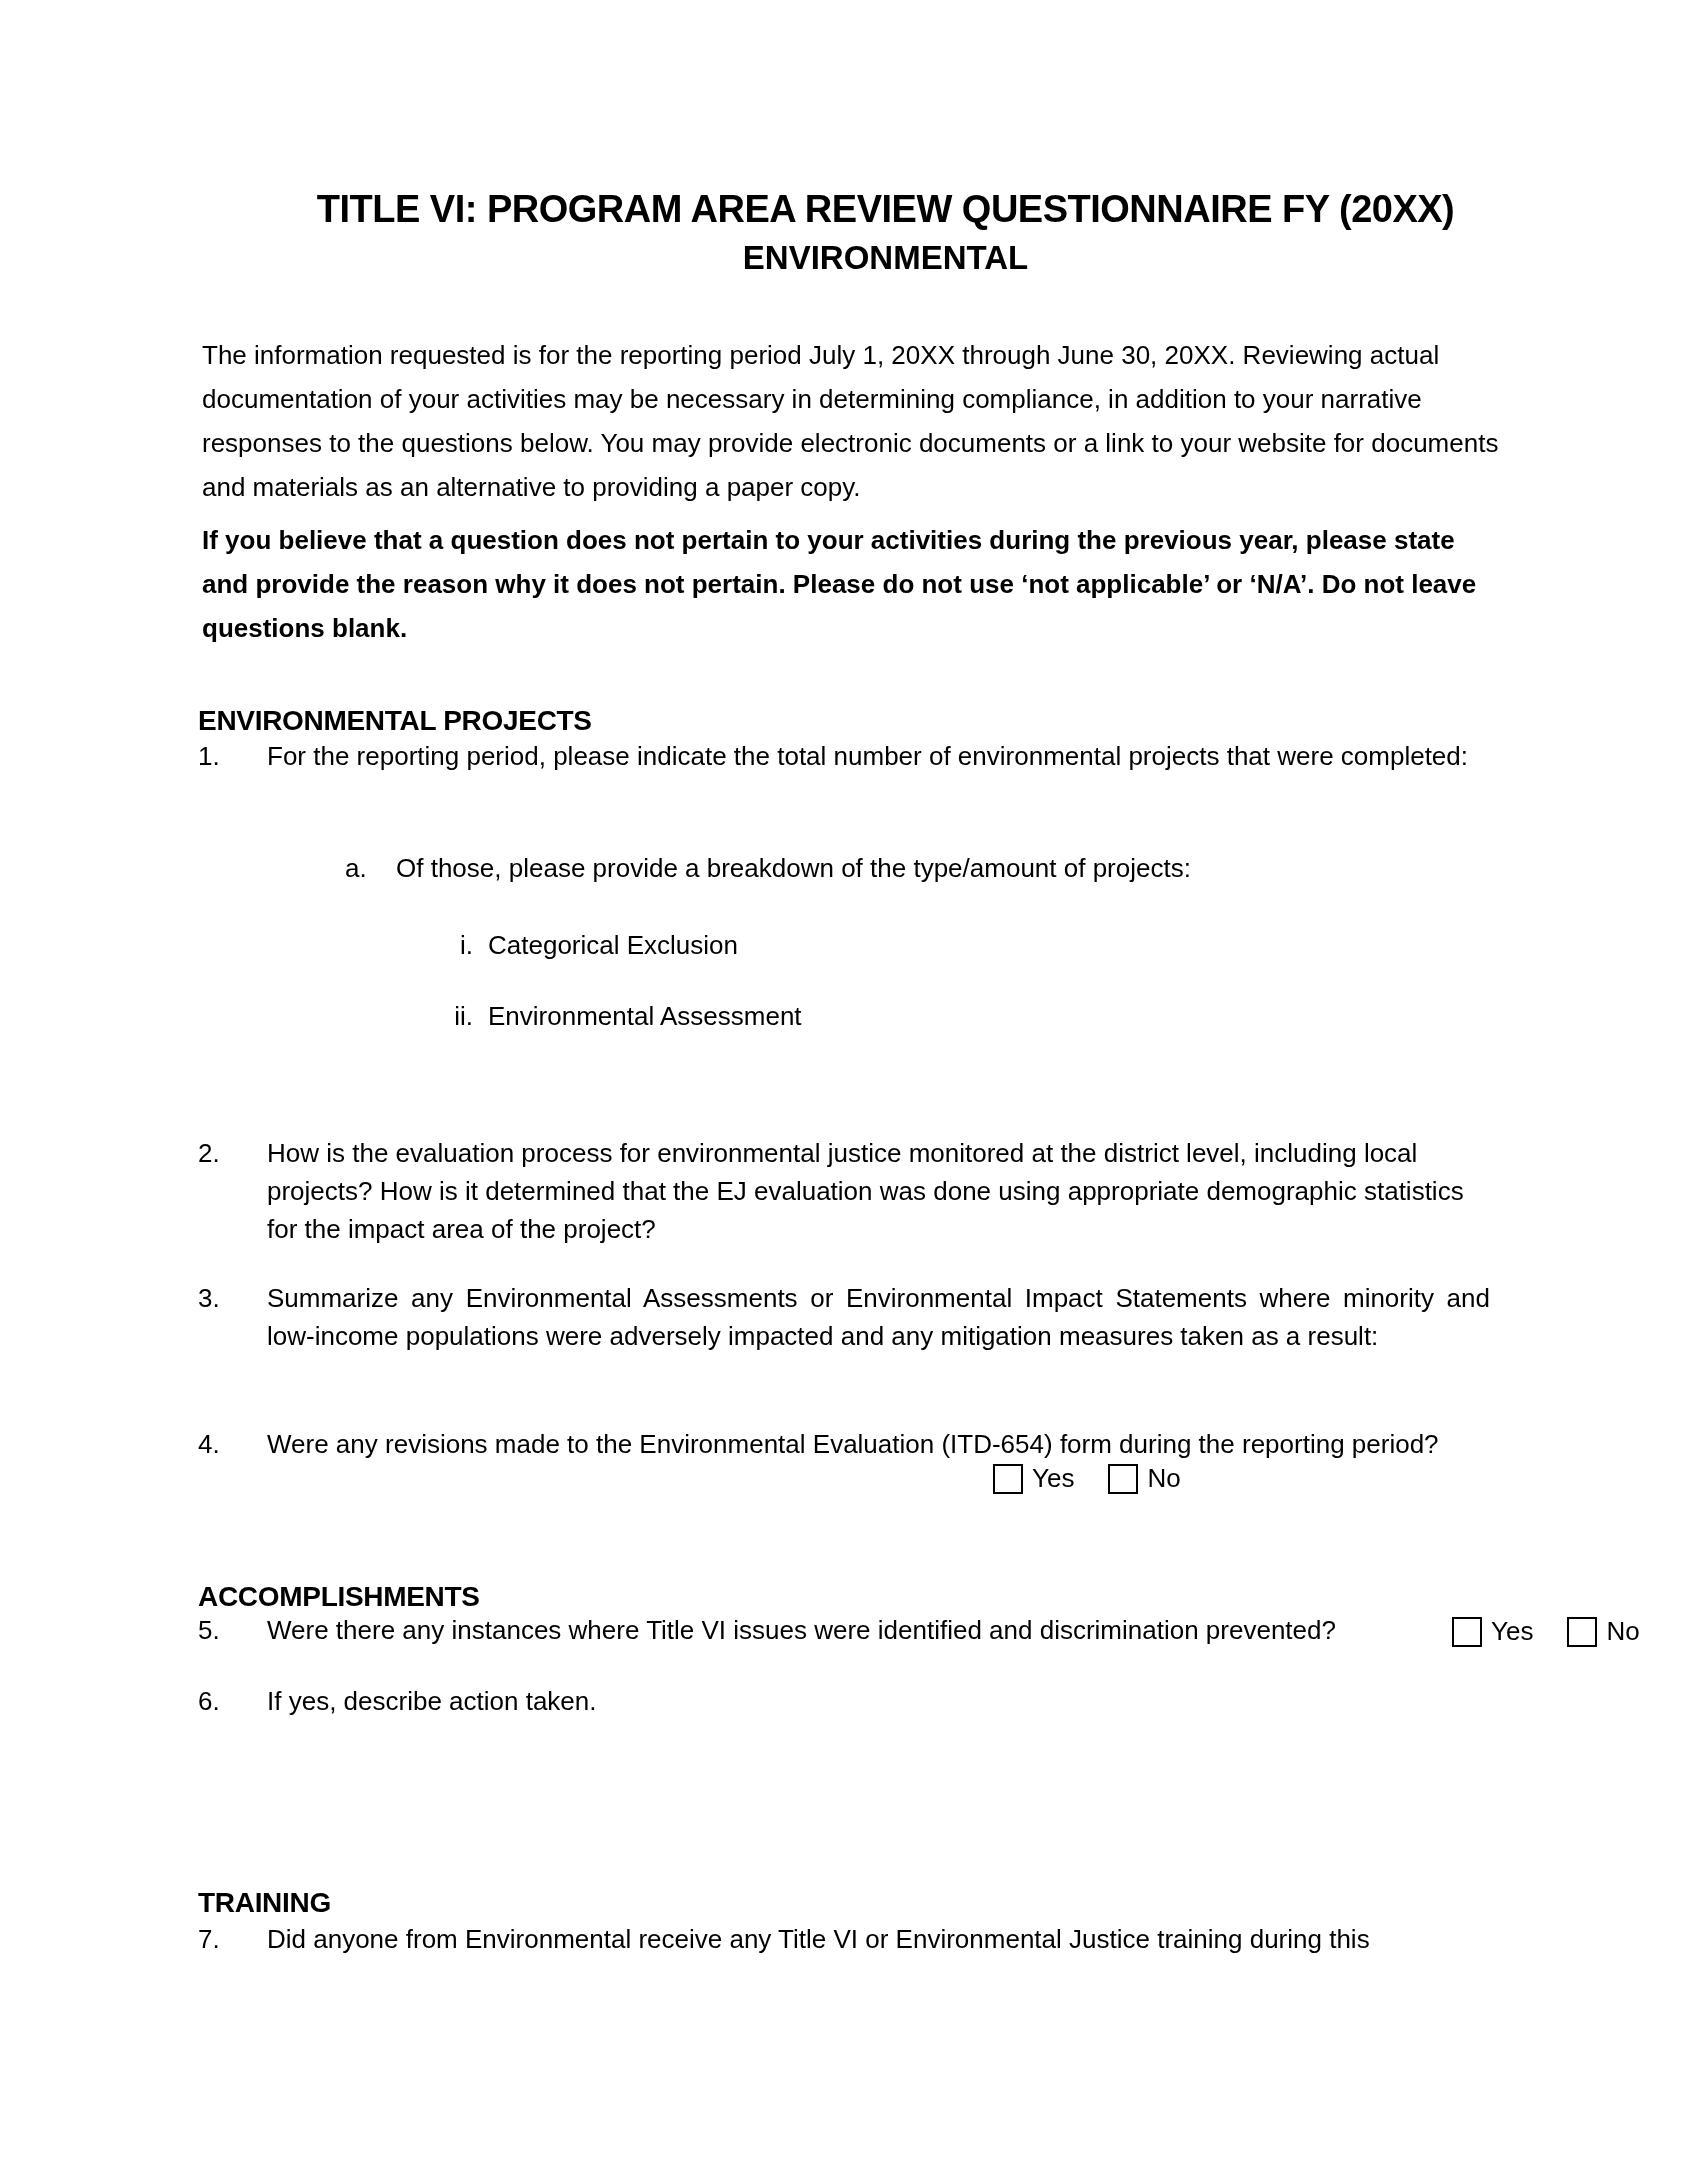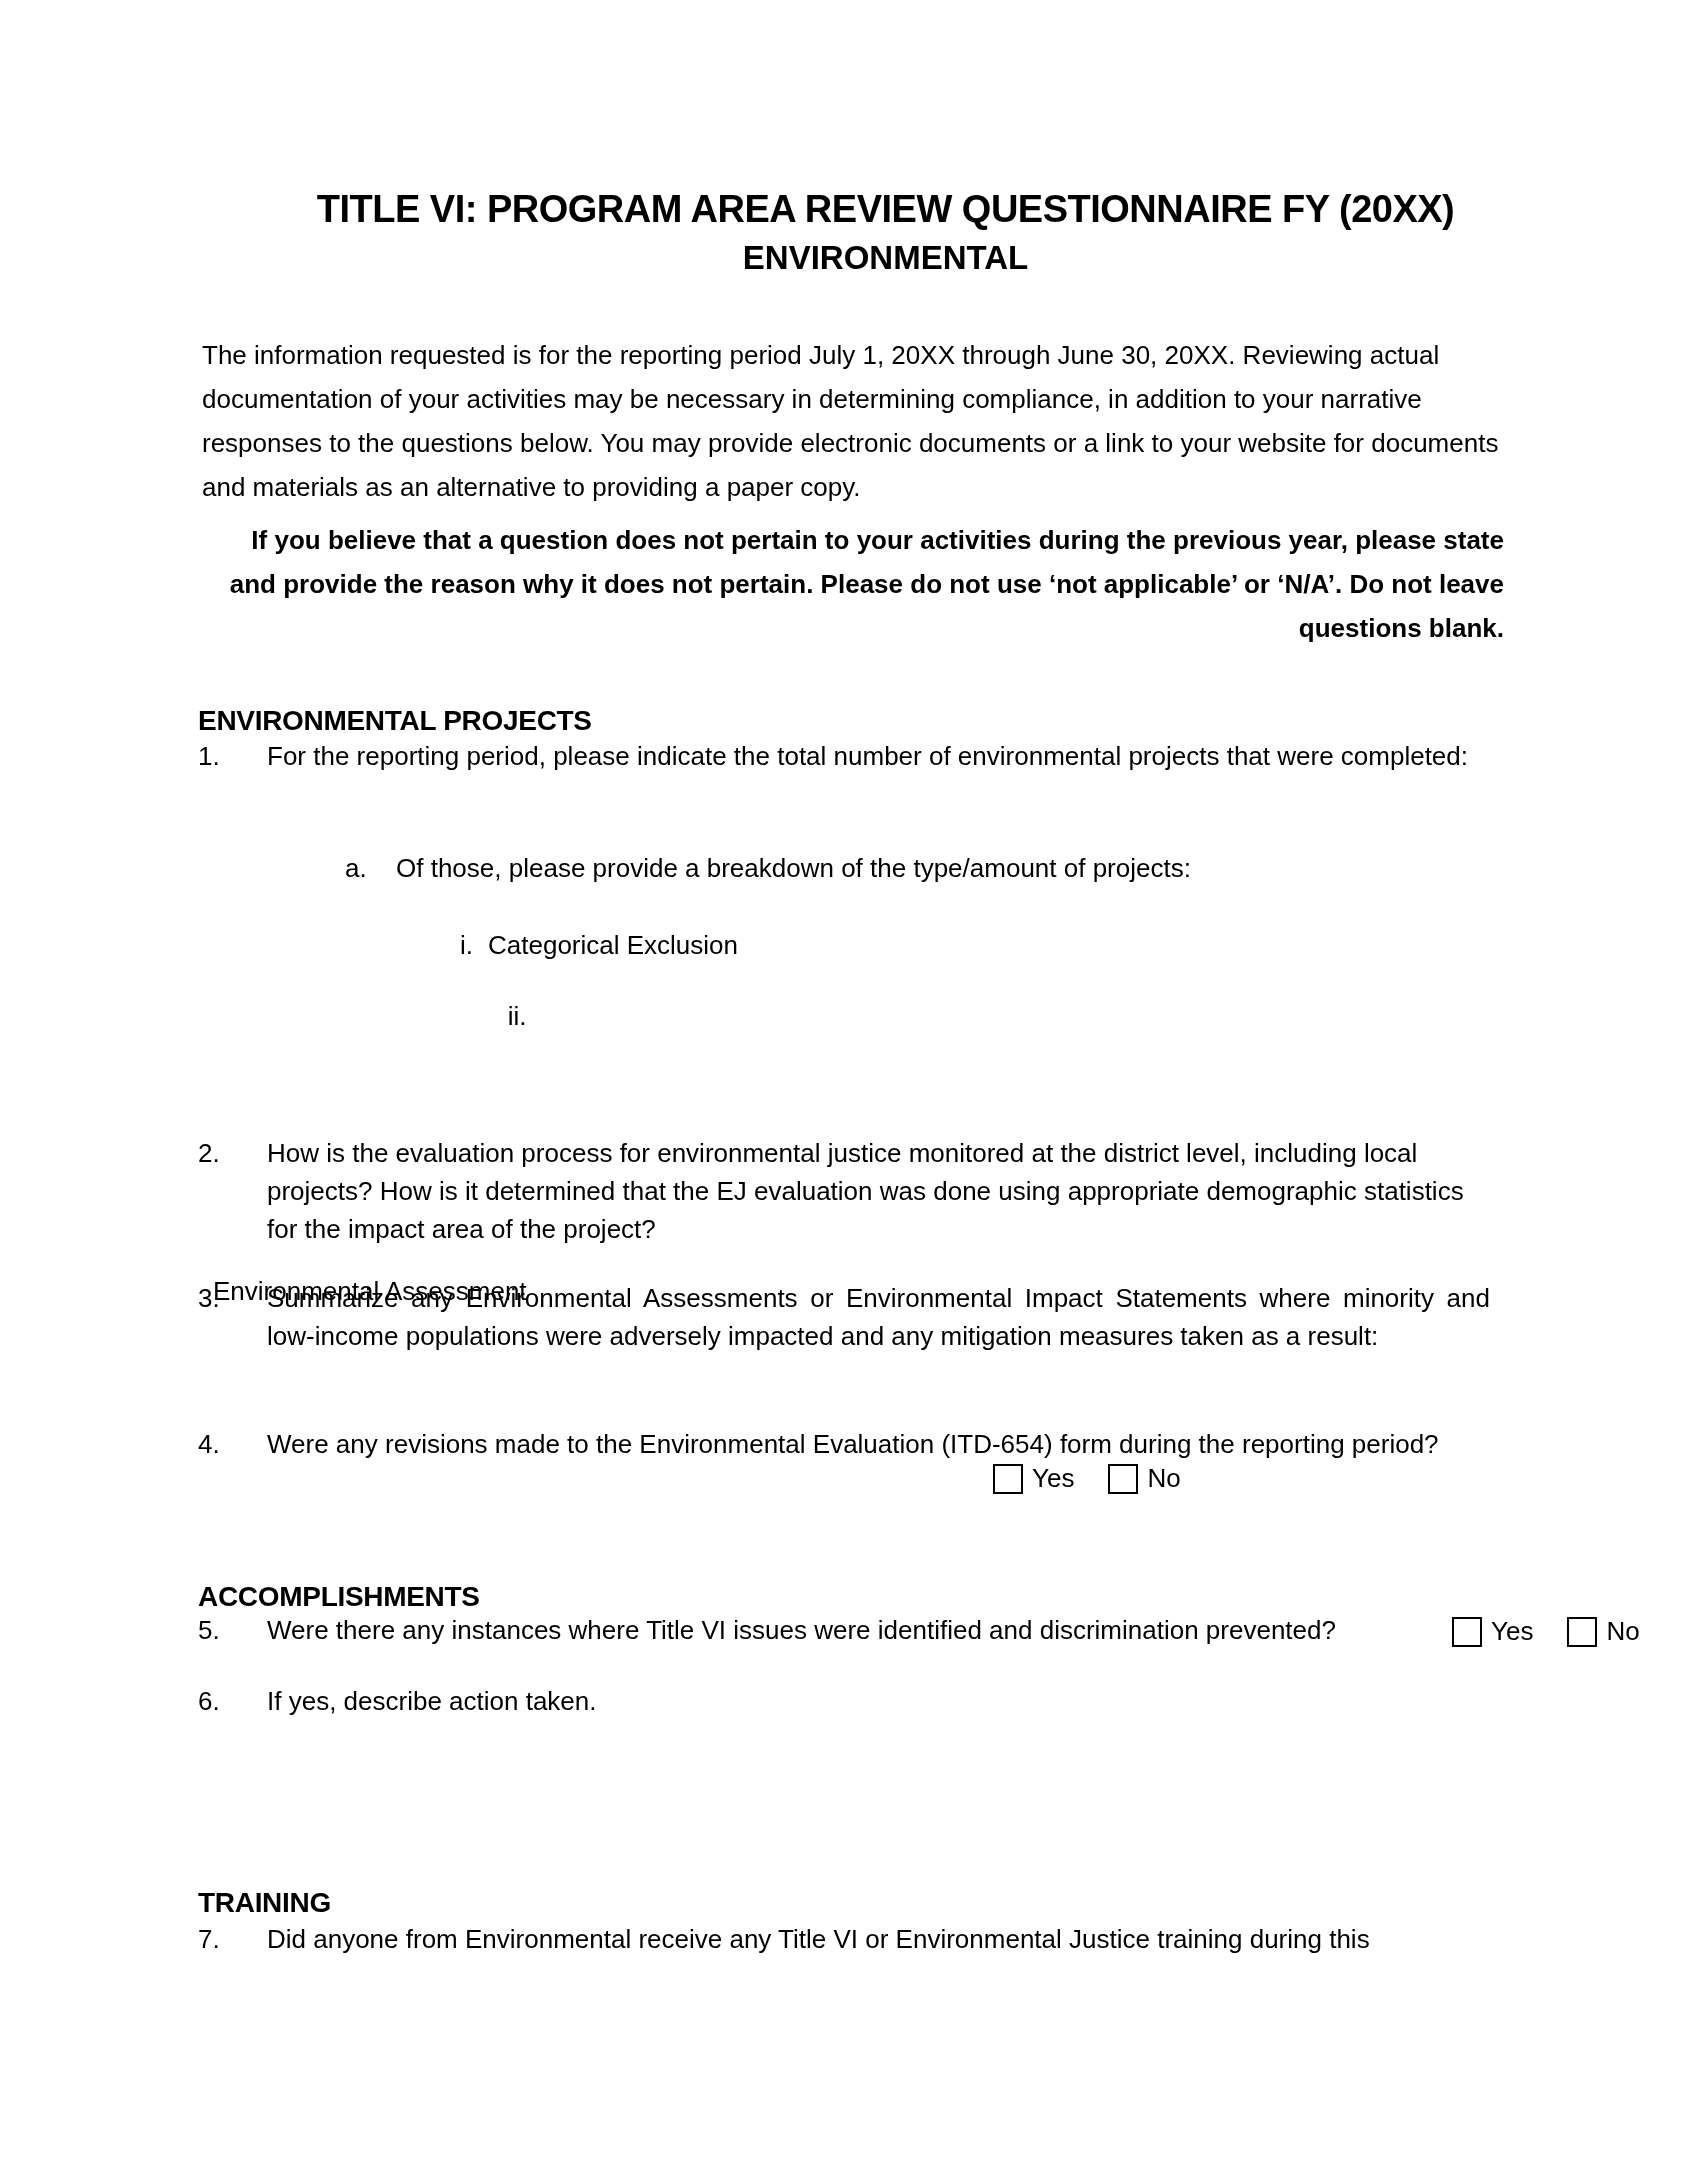--- a/index.html
+++ b/index.html
@@ -28,21 +28,21 @@
   #title { top: 188px; font-size: 38px; letter-spacing: -0.5px; }
   #subtitle { top: 239px; font-size: 33px; }
   .para {
     position: absolute;
     left: 202px;
     width: 1302px;
     font-size: 26px;
     line-height: 44px;
   }
   #para1 { top: 333px; }
-  #para2 { top: 518px; font-weight: bold; text-align: right; }
+  #para2 { top: 518px; font-weight: bold; }
   .section-heading {
     position: absolute;
     left: 198px;
     font-size: 28px;
     font-weight: bold;
     letter-spacing: -0.3px;
     white-space: nowrap;
     margin-top: 22px;
   }
   #heading-projects { top: 683px; }
@@ -76,21 +76,21 @@
   #q1a { top: 849px; }
   .sub-num { flex: 0 0 51px; }
   .roman-item {
     position: absolute;
     left: 198px;
     display: flex;
     font-size: 26px;
     line-height: 38px;
   }
   #q1a-i { top: 926px; }
-  #q1a-ii { top: 997px; flex-direction: column; }
+  #q1a-ii { top: 997px; }
   #q1a-iii { top: 1068px; }
   .rom-num { flex: 0 0 275px; text-align: right; }
   .rom-text { margin-left: 15px; }
   .cb-group {
     position: absolute;
     display: flex;
     align-items: center;
     font-size: 26px;
   }
   #q4-cb-group { left: 993px; top: 1463px; }

